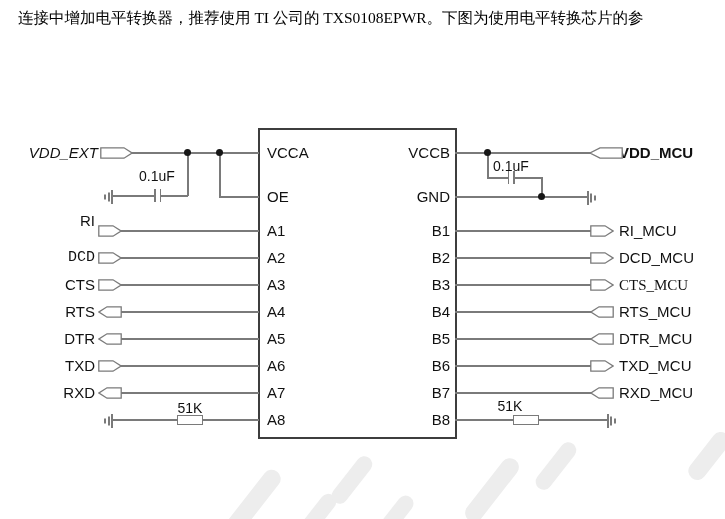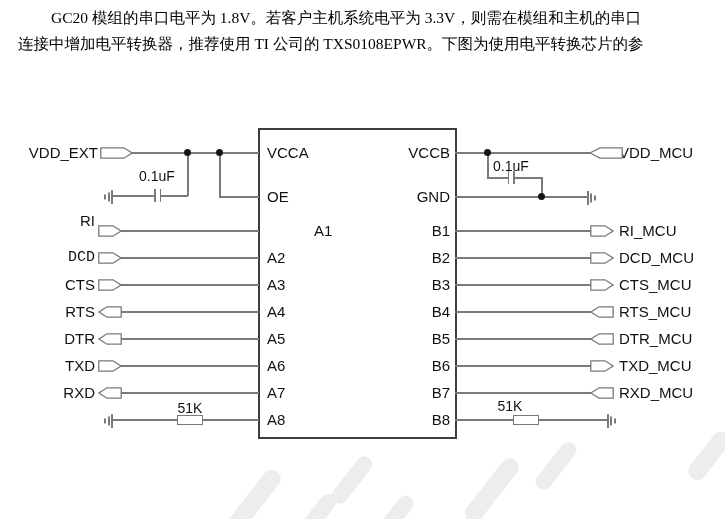--- a/index.html
+++ b/index.html
@@ -46,61 +46,60 @@
 
   <div class="wm" style="left:243px;top:463px;width:18px;height:82px;transform:rotate(38deg);"></div>
   <div class="wm" style="left:306px;top:489px;width:16px;height:62px;transform:rotate(38deg);"></div>
   <div class="wm" style="left:344px;top:452px;width:16px;height:56px;transform:rotate(38deg);"></div>
   <div class="wm" style="left:387px;top:492px;width:16px;height:50px;transform:rotate(38deg);"></div>
   <div class="wm" style="left:483px;top:452px;width:18px;height:76px;transform:rotate(38deg);"></div>
   <div class="wm" style="left:548px;top:438px;width:16px;height:56px;transform:rotate(38deg);"></div>
   <div class="wm" style="left:700px;top:428px;width:18px;height:56px;transform:rotate(38deg);"></div>
 
   <div class="intro">
-    <div class="l1">GC20 模组的串口电平为 1.8V。若客户主机系统电平为 3.3V，则需在模组和主机的串口</div>
     <div>连接中增加电平转换器，推荐使用 TI 公司的 TXS0108EPWR。下图为使用电平转换芯片的参</div>
   </div>
 
   <div class="chip"></div>
 
   <div class="lbl" style="left:267px;top:144px;">VCCA</div>
   <div class="lbl" style="left:267px;top:188px;">OE</div>
-  <div class="lbl" style="left:267px;top:222px;margin-left:47px;">A1</div>
+  <div class="lbl" style="left:267px;top:222px;">A1</div>
   <div class="lbl" style="left:267px;top:249px;">A2</div>
   <div class="lbl" style="left:267px;top:276px;">A3</div>
   <div class="lbl" style="left:267px;top:303px;">A4</div>
   <div class="lbl" style="left:267px;top:330px;">A5</div>
   <div class="lbl" style="left:267px;top:357px;">A6</div>
   <div class="lbl" style="left:267px;top:384px;">A7</div>
   <div class="lbl" style="left:267px;top:411px;">A8</div>
 
   <div class="lbl r" style="left:390px;top:144px;width:60px;">VCCB</div>
   <div class="lbl r" style="left:390px;top:188px;width:60px;">GND</div>
   <div class="lbl r" style="left:390px;top:222px;width:60px;">B1</div>
   <div class="lbl r" style="left:390px;top:249px;width:60px;">B2</div>
   <div class="lbl r" style="left:390px;top:276px;width:60px;">B3</div>
   <div class="lbl r" style="left:390px;top:303px;width:60px;">B4</div>
   <div class="lbl r" style="left:390px;top:330px;width:60px;">B5</div>
   <div class="lbl r" style="left:390px;top:357px;width:60px;">B6</div>
   <div class="lbl r" style="left:390px;top:384px;width:60px;">B7</div>
   <div class="lbl r" style="left:390px;top:411px;width:60px;">B8</div>
 
-  <div class="lbl r" style="left:18px;top:144px;width:80px;">VDD_EXT</div>
+  <div class="lbl r" style="left:18px;top:144px;width:80px;font-style:italic;">VDD_EXT</div>
   <div class="lbl r" style="left:18px;top:212px;width:77px;">RI</div>
   <div class="lbl r" style="left:18px;top:249px;width:77px;font-family:Liberation Mono, monospace;">DCD</div>
   <div class="lbl r" style="left:18px;top:276px;width:77px;">CTS</div>
   <div class="lbl r" style="left:18px;top:303px;width:77px;">RTS</div>
   <div class="lbl r" style="left:18px;top:330px;width:77px;">DTR</div>
   <div class="lbl r" style="left:18px;top:357px;width:77px;">TXD</div>
   <div class="lbl r" style="left:18px;top:384px;width:77px;">RXD</div>
 
-  <div class="lbl" style="left:619px;top:144px;">VDD_MCU</div>
+  <div class="lbl" style="left:619px;top:144px;font-weight:bold;">VDD_MCU</div>
   <div class="lbl" style="left:619px;top:222px;">RI_MCU</div>
   <div class="lbl" style="left:619px;top:249px;">DCD_MCU</div>
-  <div class="lbl" style="left:619px;top:276px;">CTS_MCU</div>
+  <div class="lbl" style="left:619px;top:276px;font-family:Liberation Serif, serif;">CTS_MCU</div>
   <div class="lbl" style="left:619px;top:303px;">RTS_MCU</div>
   <div class="lbl" style="left:619px;top:330px;">DTR_MCU</div>
   <div class="lbl" style="left:619px;top:357px;">TXD_MCU</div>
   <div class="lbl" style="left:619px;top:384px;">RXD_MCU</div>
 
   <svg class="tag" style="left:100px;top:147px;" width="33" height="12">
       <polygon points="0.8,0.8 24,0.8 32,6 24,11.2 0.8,11.2" fill="#fff" stroke="#7a7a7a" stroke-width="1.3"></polygon>
     </svg>
   <svg class="tag" style="left:98px;top:225px;" width="24" height="12">
       <polygon points="0.8,0.8 15,0.8 23,6 15,11.2 0.8,11.2" fill="#fff" stroke="#7a7a7a" stroke-width="1.3"></polygon>

